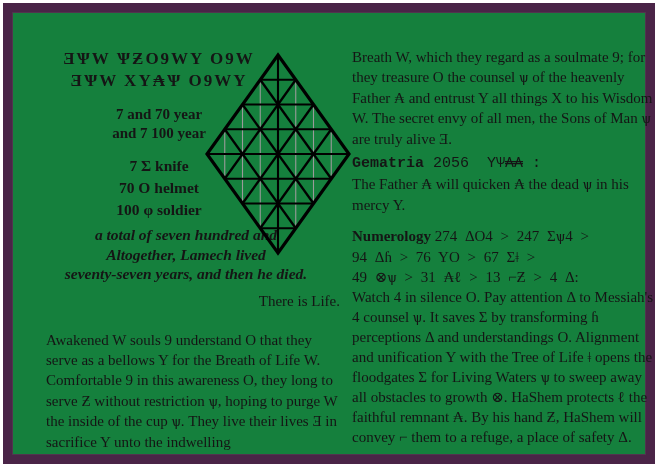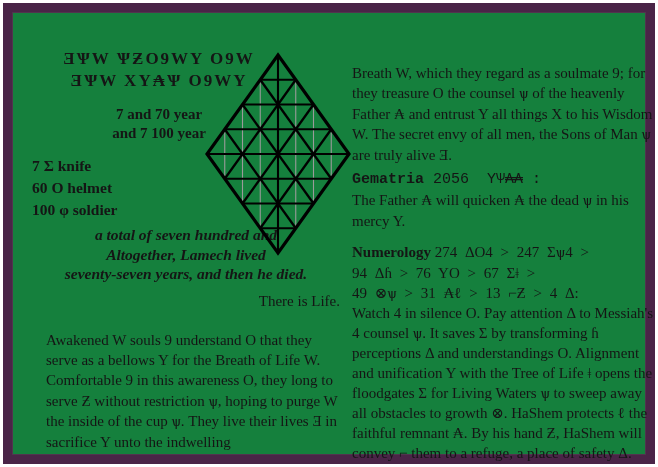--- a/index.html
+++ b/index.html
@@ -2,26 +2,26 @@
 <html><head>
 <meta charset="utf-8">
 <style>
   html,body{margin:0;padding:0;background:#fff;}
   body{width:658px;height:467px;position:relative;
        font-family:"Liberation Serif","DejaVu Serif","DejaVu Sans",serif;color:#151515;}
   .frame{position:absolute;left:3px;top:3px;right:3px;bottom:3px;
          border:9px solid #4a2447;box-shadow:inset 0 0 0 1px #51344e;background:#15803d;}
   .content{position:absolute;left:13px;top:13px;right:13px;bottom:13px;}
   .col-left{position:absolute;left:7px;top:17px;width:320px;}
-  .col-right{position:absolute;left:327px;top:38px;width:306px;font-size:15px;line-height:20.4px;}
+  .col-right{position:absolute;left:327px;top:22px;width:306px;font-size:15px;line-height:20.4px;}
   .glyphs{width:254px;margin:6px 0 0 0;text-align:center;font-weight:bold;
           font-size:17px;line-height:22px;letter-spacing:2px;white-space:nowrap;}
   .caption{width:254px;margin:13px 0 0 0;text-align:center;font-weight:bold;
            font-size:15px;line-height:19px;}
-  .wlist{width:254px;margin:12px 0 0 0;text-align:left;font-weight:bold;
+  .wlist{width:254px;margin:12px 0 0 0;text-align:center;font-weight:bold;
          font-size:15.5px;line-height:22px;}
   .lamech{width:308px;margin:4px 0 0 0;text-align:center;font-weight:bold;font-style:italic;
           font-size:15.5px;line-height:19.5px;}
   .life{width:308px;margin:9px 0 0 0;text-align:right;font-size:15px;}
   .para-left{width:300px;margin:20px 0 0 14px;font-size:15px;line-height:20.4px;}
   .gem-head{margin:5px 0 0 0;font-family:Liberation Mono, monospace;}
   .gem-head b{font-weight:bold;}
   .num-block{margin:11px 13px 0 0;}
   .seq{word-spacing:4px;}
   .para2{line-height:20px;}
@@ -38,21 +38,21 @@
       <div class="glyphs">
         <div>ƎѰW ѰƵO9WY O9W</div>
         <div>ƎѰW XY₳Ѱ O9WY</div>
       </div>
       <div class="caption">
         <div>7 and 70 year</div>
         <div>and 7 100 year</div>
       </div>
       <div class="wlist">
         <div><span>7</span> <span>Ʃ</span> <span>knife</span></div>
-        <div><span>60</span> <span>O</span> <span>helmet</span></div>
+        <div><span>70</span> <span>O</span> <span>helmet</span></div>
         <div><span>100</span> <span>φ</span> <span>soldier</span></div>
       </div>
       <div class="lamech">
         <div>a total of seven hundred and</div>
         <div>Altogether, Lamech lived</div>
         <div>seventy-seven years, and then he died.</div>
       </div>
       <div class="life">There is Life.</div>
       <p class="para-left">Awakened W souls 9 understand O that they serve as a bellows Y for the Breath of Life W. Comfortable 9 in this awareness O, they long to serve Ƶ without restriction ѱ, hoping to purge W the inside of the cup ѱ. They live their lives Ǝ in sacrifice Y unto the indwelling</p>
 

